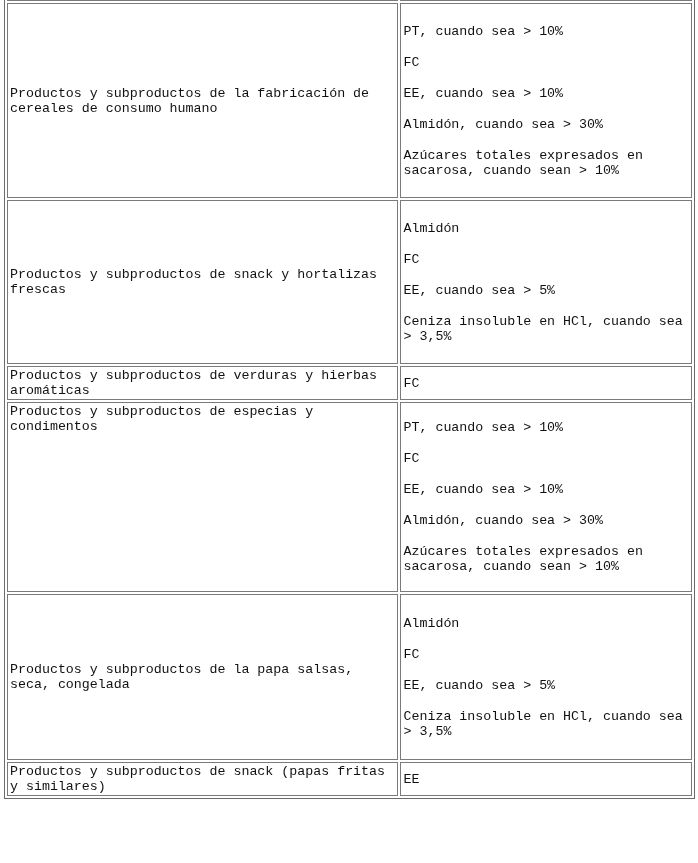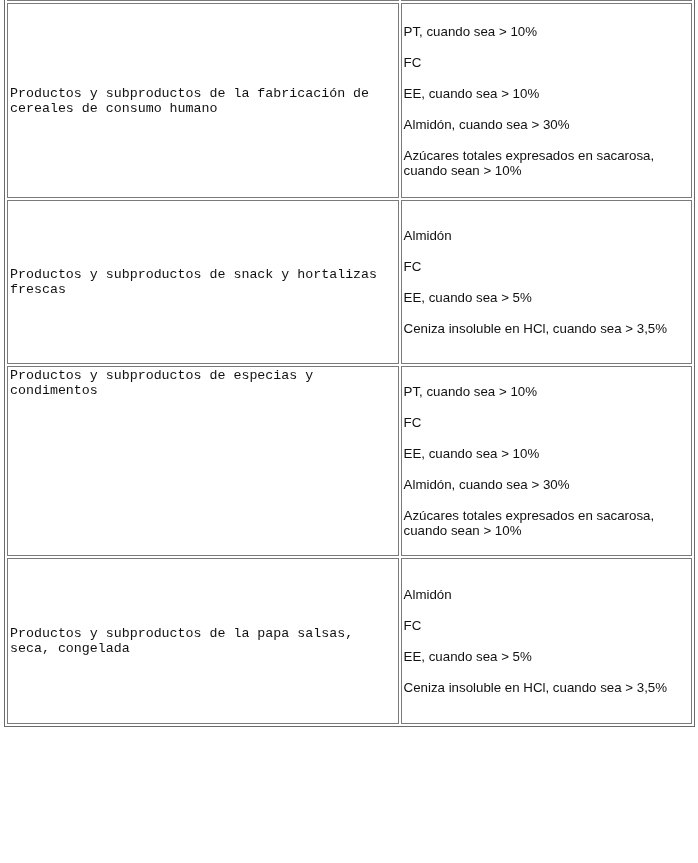--- a/index.html
+++ b/index.html
@@ -4,21 +4,21 @@
   <style>
     html, body { margin: 0; padding: 0; background: #ffffff; }
     body { width: 698px; height: 863px; overflow: hidden; position: relative;
            font-family: "Liberation Sans", sans-serif; color: #111; }
     .tbl { position: absolute; left: 4px; top: -6px; width: 691px;
            border: 1px solid #6a6a6a; border-collapse: separate; border-spacing: 2px;
            background: #fff; }
     .tbl td { border: 1px solid #7a7a7a; font-size: 13.3px; line-height: 15px;
               padding: 1px 2px; vertical-align: middle; }
     .tbl td.c1 { width: 389px; font-family: Liberation Mono, monospace; }
-    .tbl td.c2 { width: 288px; }
+    .tbl td.c2 { width: 288px; font-family: Liberation Mono, monospace; }
     .tbl td.top { vertical-align: top; }
     .item { margin: 0; }
     .multi .item { margin: 16px 0; }
     .multi .item:first-child { margin-top: 16px; }
     .multi .item:last-child { margin-bottom: 16px; }
     .stub td { height: 2px; padding: 0; }
   </style>
 </head>
 <body>
 
@@ -43,20 +43,24 @@
     <tr style="height:164px">
       <td class="c1"><span>Productos y subproductos de snack y hortalizas frescas</span></td>
       <td class="c2 multi">
         <p class="item">Almidón</p>
         <p class="item">FC</p>
         <p class="item">EE, cuando sea &gt; 5%</p>
         <p class="item">Ceniza insoluble en HCl, cuando sea &gt; 3,5%</p>
       </td>
     </tr>
 
+    <tr>
+      <td class="c1"><span>Productos y subproductos de verduras y hierbas aromáticas</span></td>
+      <td class="c2"><span class="item">FC</span></td>
+    </tr>
 
     <tr style="height:152px">
       <td class="c1 top"><span>Productos y subproductos de especias y condimentos</span></td>
       <td class="c2 multi">
         <p class="item">PT, cuando sea &gt; 10%</p>
         <p class="item">FC</p>
         <p class="item">EE, cuando sea &gt; 10%</p>
         <p class="item">Almidón, cuando sea &gt; 30%</p>
         <p class="item">Azúcares totales expresados en sacarosa, cuando sean &gt; 10%</p>
       </td>
@@ -66,15 +70,19 @@
       <td class="c1"><span>Productos y subproductos de la papa salsas, seca, congelada</span></td>
       <td class="c2 multi">
         <p class="item">Almidón</p>
         <p class="item">FC</p>
         <p class="item">EE, cuando sea &gt; 5%</p>
         <p class="item">Ceniza insoluble en HCl, cuando sea &gt; 3,5%</p>
       </td>
     </tr>
 
 
+    <tr>
+      <td class="c1"><span>Productos y subproductos de snack (papas fritas y similares)</span></td>
+      <td class="c2"><span class="item">EE</span></td>
+    </tr>
 
   </tbody>
 </table>
 
 </body></html>

